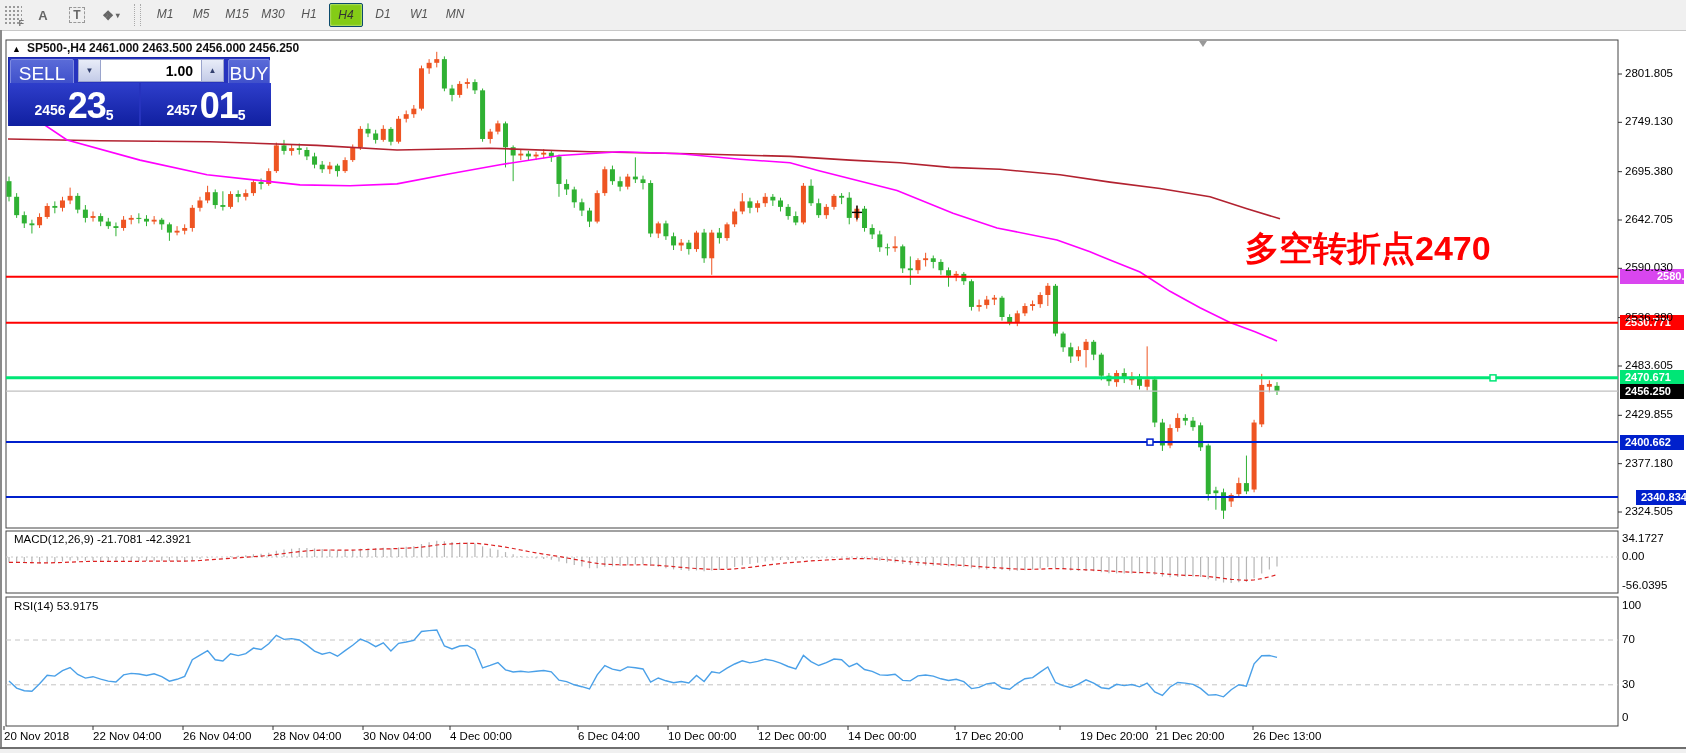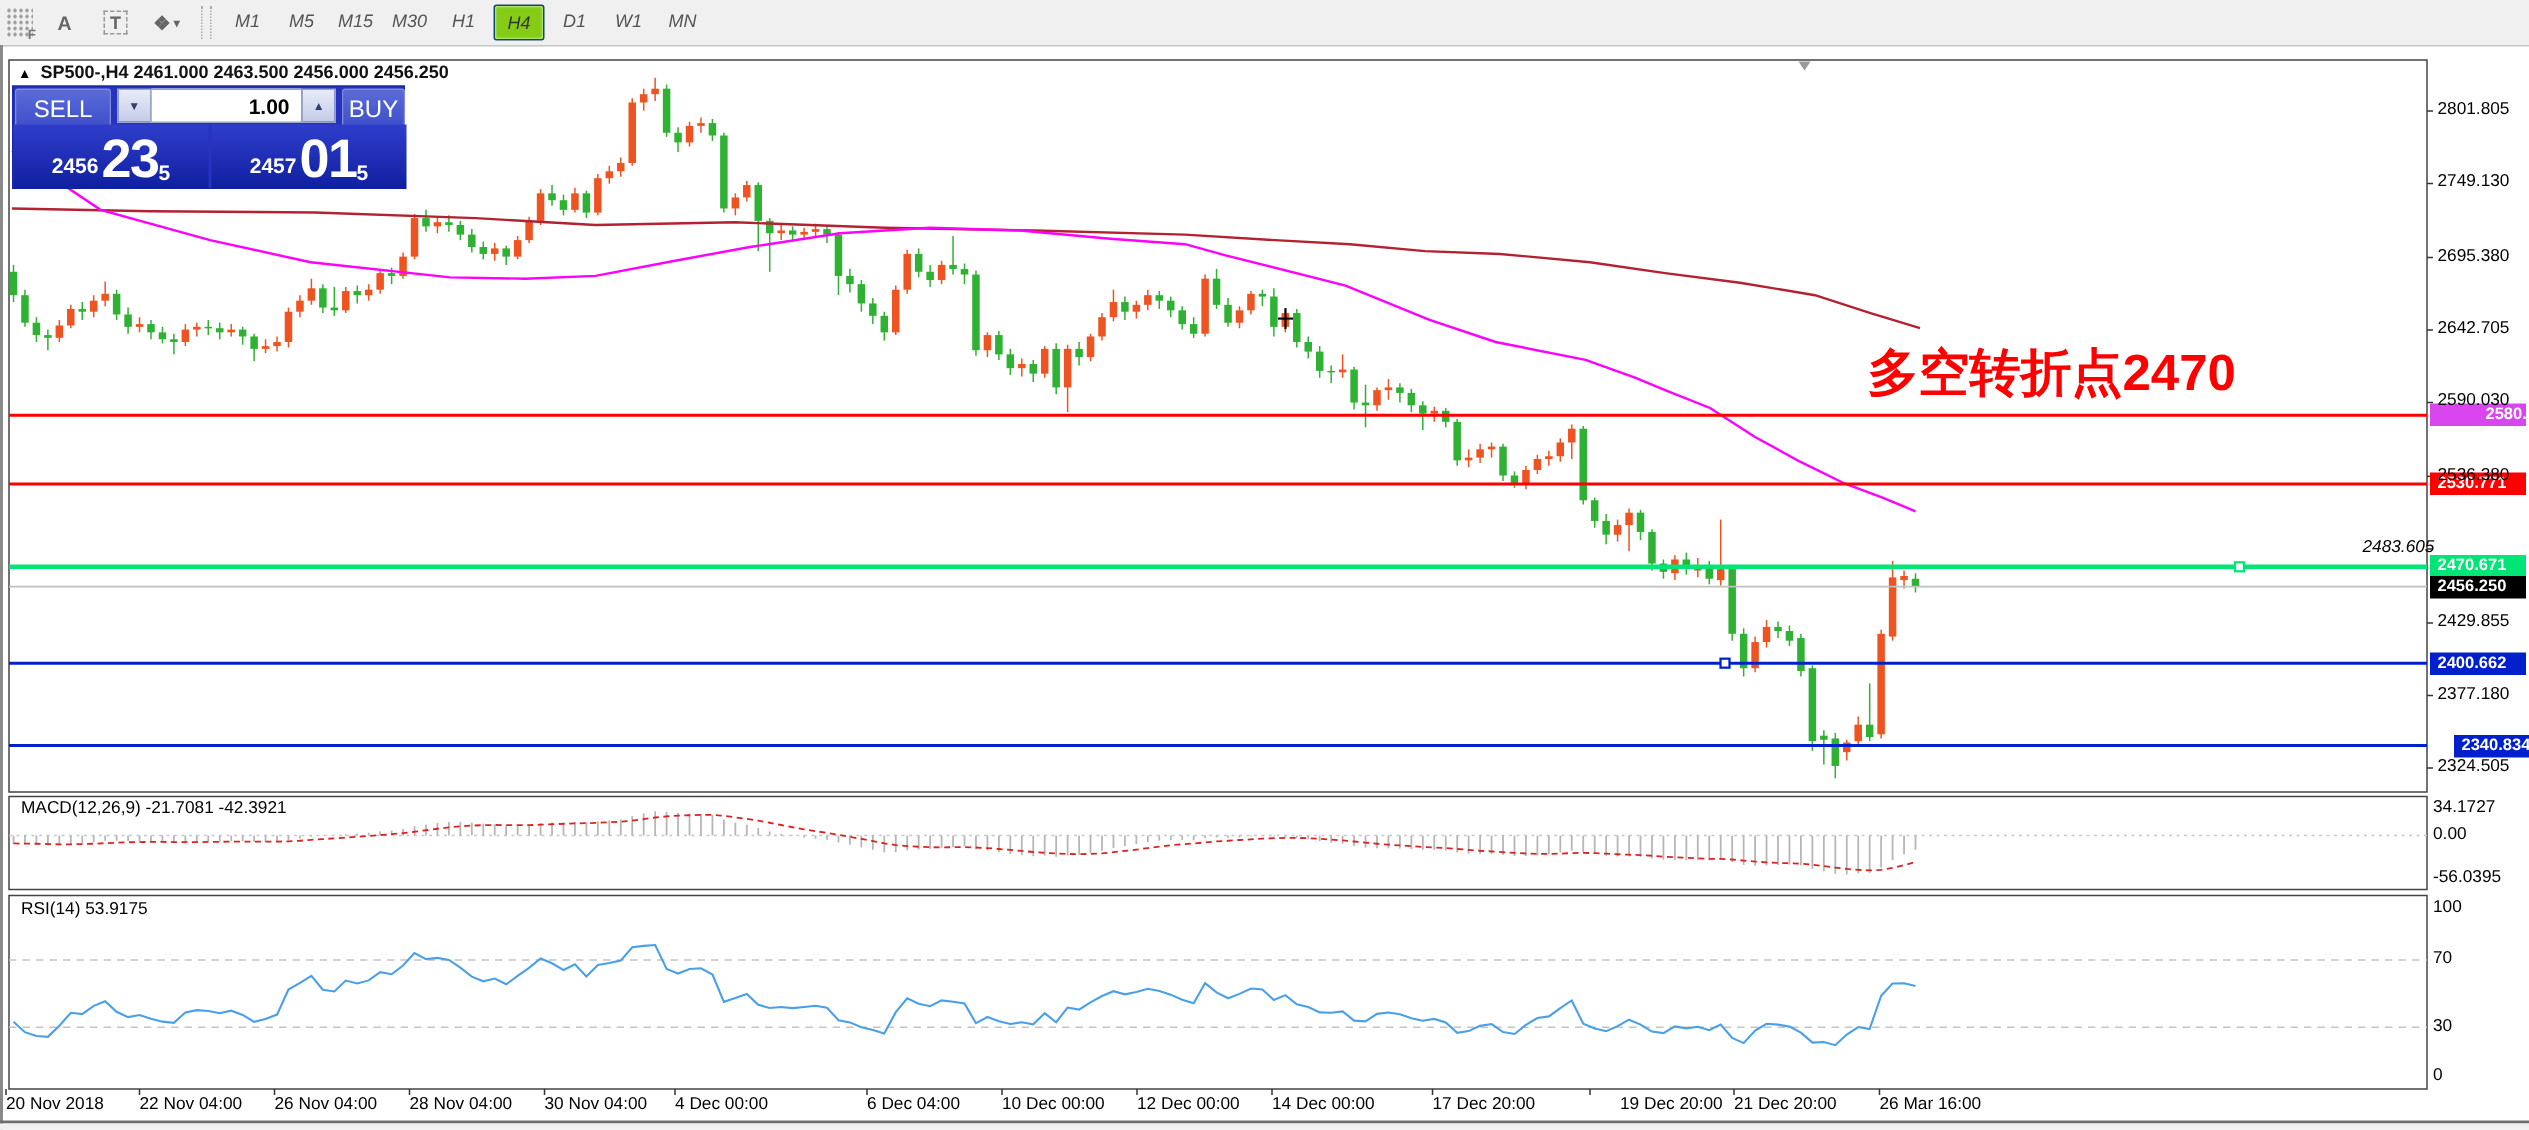--- a/index.html
+++ b/index.html
@@ -15,21 +15,21 @@
   .tf-btn{min-width:26px;height:22px;margin:0 2px;display:flex;align-items:center;justify-content:center;font-size:12px;color:#555;border-radius:2px;cursor:default;padding:0 3px;font-style:italic;}
   .tf-btn.active{background:#84cc16;border:1px solid #0c4a6e;box-shadow:inset 0 0 2px #fff;color:#333;}
   #left-edge{position:absolute;left:0;top:30px;width:2px;height:723px;background:#8a8a8a;}
   #bottom-edge{position:absolute;left:0;top:747px;width:1686px;height:2px;background:#6f6f6f;}
   #bottom-strip{position:absolute;left:0;top:749px;width:1686px;height:4px;background:#f0f0f0;}
   #symbol-line{position:absolute;left:12px;top:41px;font-size:12px;font-weight:600;color:#111;white-space:nowrap;}
   #symbol-line .tri{font-size:9px;margin-right:6px;color:#000;}
   
   #trade{position:absolute;left:8px;top:57px;width:262px;height:69px;background:#2633be;border:1px solid #1a28a8;box-sizing:border-box;}
   #trade .row1{position:absolute;left:0;top:0;width:100%;height:25px;display:flex;align-items:center;}
-  .tr-btn{height:30px;display:flex;align-items:center;justify-content:center;color:#fff;font-size:16px;background:linear-gradient(#5a6bd8,#3a4bc8);border:1px solid #7d8ae0;border-radius:2px;box-sizing:border-box;}
+  .tr-btn{height:30px;display:flex;align-items:center;justify-content:center;color:#fff;font-size:19px;background:linear-gradient(#5a6bd8,#3a4bc8);border:1px solid #7d8ae0;border-radius:2px;box-sizing:border-box;}
   #sell-btn{position:absolute;left:1px;top:1px;width:64px;}
   #buy-btn{position:absolute;left:219px;top:1px;width:42px;}
   #vol-group{position:absolute;left:69px;top:1px;width:146px;height:23px;display:flex;}
   .vol-spin{width:23px;background:linear-gradient(#e8ecf8,#c4cce8);border:1px solid #9aa4cc;color:#33406e;font-size:8px;display:flex;align-items:center;justify-content:center;box-sizing:border-box;}
   #vol-field{flex:1;background:#fff;border:1px solid #9aa4cc;border-left:none;border-right:none;color:#000;font-size:14px;font-weight:bold;display:flex;align-items:center;justify-content:flex-end;padding-right:8px;}
   .big-box{position:absolute;top:25px;height:43px;background:linear-gradient(#2e3ecb,#101fa0);color:#fff;display:flex;align-items:flex-end;justify-content:center;padding-bottom:3px;box-sizing:border-box;}
   #sell-box{left:0;width:130px;}
   #buy-box{left:132px;width:130px;}
   .px-small{font-size:14px;font-weight:bold;margin-right:2px;line-height:26px;}
   .px-big{font-size:36px;font-weight:bold;line-height:34px;letter-spacing:-1px;}
@@ -679,21 +679,21 @@
     <div class="badge" style="top: 370.372px; background: rgb(0, 230, 118);">2470.671</div>
     <div class="badge" style="top: 434.617px; background: rgb(0, 32, 204);">2400.662</div>
     <div class="badge" style="top: 489.519px; background: rgb(0, 32, 204); margin-left: 16px;">2340.834</div>
     <div class="badge" style="top: 383.605px; background: rgb(0, 0, 0);">2456.250</div>
     <div class="axis-label" style="left: 1625px; top: 67px;">2801.805</div>
     <div class="axis-label" style="left: 1625px; top: 115.338px;">2749.130</div>
     <div class="axis-label" style="left: 1625px; top: 164.663px;">2695.380</div>
     <div class="axis-label" style="left: 1625px; top: 213.001px;">2642.705</div>
     <div class="axis-label" style="left: 1625px; top: 261.34px;">2590.030</div>
     <div class="axis-label" style="left: 1625px; top: 310.573px;">2536.380</div>
-    <div class="axis-label" style="left: 1575px; top: 359.003px; font-style: italic;">2483.605</div>
+    <div class="axis-label" style="left: 1625px; top: 359.003px;">2483.605</div>
     <div class="axis-label" style="left: 1625px; top: 408.327px;">2429.855</div>
     <div class="axis-label" style="left: 1625px; top: 456.666px;">2377.180</div>
     <div class="axis-label" style="left: 1625px; top: 505.004px;">2324.505</div>
     <div class="axis-label" style="left: 1622px; top: 532.23px;">34.1727</div>
     <div class="axis-label" style="left: 1622px; top: 550px;">0.00</div>
     <div class="axis-label" style="left: 1622px; top: 579.141px;">-56.0395</div>
     <div class="axis-label" style="left: 1622px; top: 599.4px;">100</div>
     <div class="axis-label" style="left: 1622px; top: 633px;">70</div>
     <div class="axis-label" style="left: 1622px; top: 677.8px;">30</div>
     <div class="axis-label" style="left: 1622px; top: 711.4px;">0</div>
@@ -703,14 +703,14 @@
     <div class="time-label" style="left: 273px; top: 730px;">28 Nov 04:00</div>
     <div class="time-label" style="left: 363px; top: 730px;">30 Nov 04:00</div>
     <div class="time-label" style="left: 450px; top: 730px;">4 Dec 00:00</div>
     <div class="time-label" style="left: 578px; top: 730px;">6 Dec 04:00</div>
     <div class="time-label" style="left: 668px; top: 730px;">10 Dec 00:00</div>
     <div class="time-label" style="left: 758px; top: 730px;">12 Dec 00:00</div>
     <div class="time-label" style="left: 848px; top: 730px;">14 Dec 00:00</div>
     <div class="time-label" style="left: 955px; top: 730px;">17 Dec 20:00</div>
     <div class="time-label" style="left: 1080px; top: 730px;">19 Dec 20:00</div>
     <div class="time-label" style="left: 1156px; top: 730px;">21 Dec 20:00</div>
-    <div class="time-label" style="left: 1253px; top: 730px;">26 Mar 16:00</div>
+    <div class="time-label" style="left: 1253px; top: 730px;">26 Dec 13:00</div>
 </div>
 
 </body></html>

